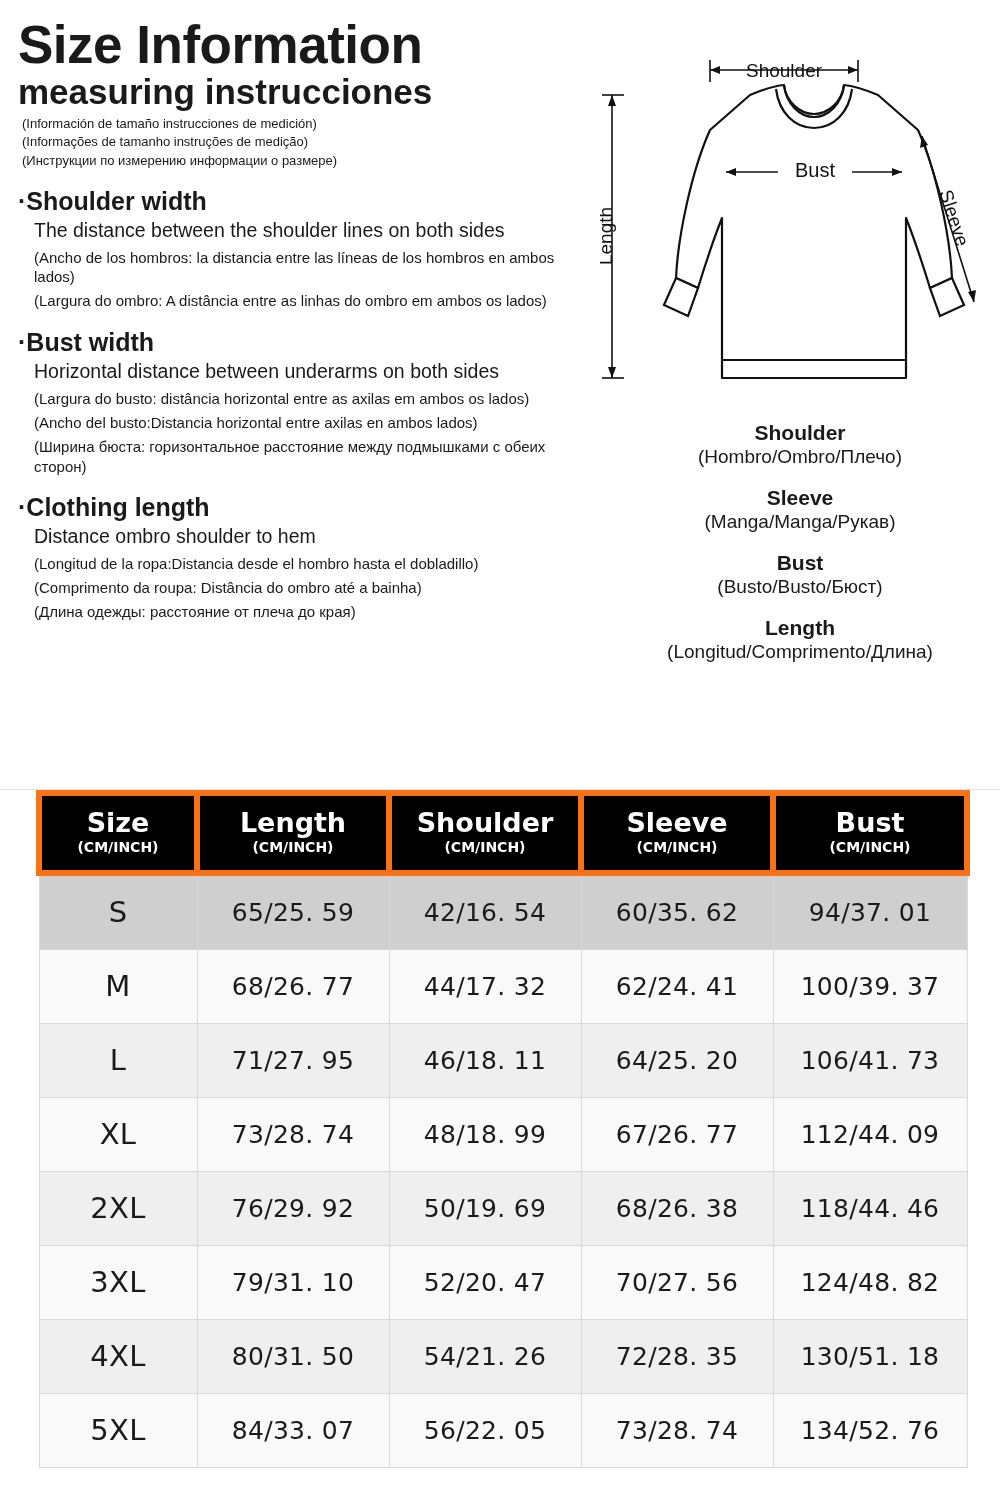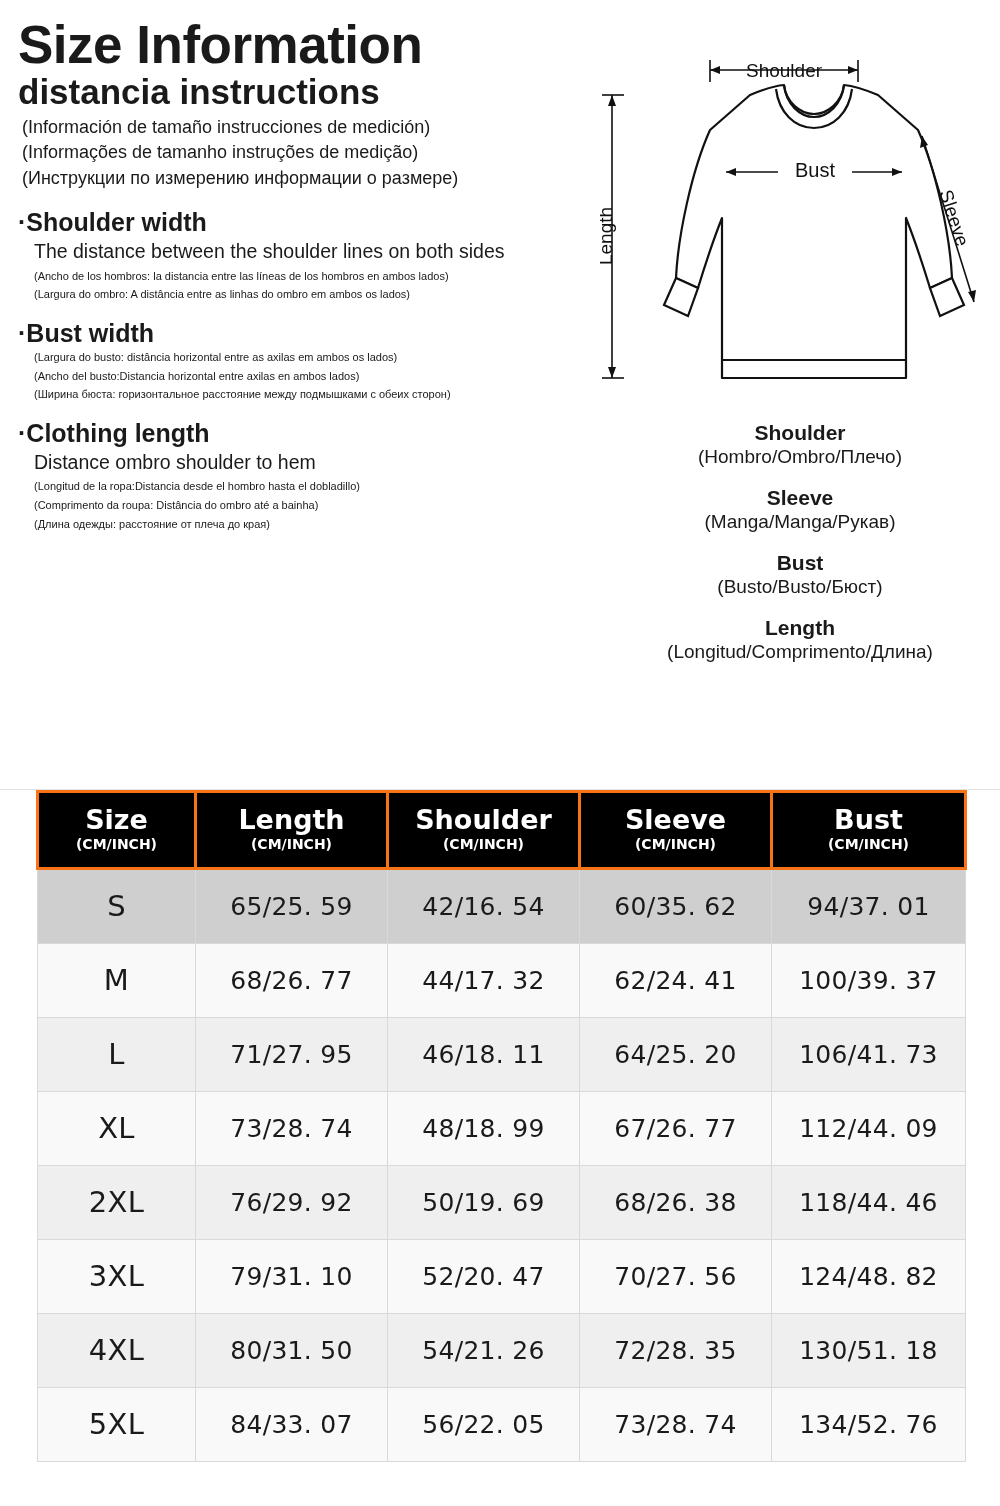--- a/index.html
+++ b/index.html
@@ -41,21 +41,21 @@
     letter-spacing: -0.5px;
     margin: 0 0 2px 0;
   }
   .title-sub {
     font-size: 35px;
     font-weight: bold;
     line-height: 1.05;
     margin: 0 0 4px 0;
   }
   .trans-line {
-    font-size: 18px;
+    font-size: 13px;
     line-height: 1.42;
     margin: 0 0 0 4px;
   }
 
   .section {
     margin-top: 16px;
   }
   .sec-head {
     font-size: 25px;
     font-weight: bold;
@@ -65,21 +65,21 @@
   .sec-head .bullet {
     font-size: 25px;
     font-weight: bold;
   }
   .sec-desc {
     font-size: 19.5px;
     line-height: 1.25;
     margin: 0 0 5px 16px;
   }
   .sec-trans {
-    font-size: 11px;
+    font-size: 15px;
     line-height: 1.33;
     margin: 0 17px 4px 16px;
   }
 
   
   .shirt-wrap {
     position: absolute;
     left: 0px;
     top: 20px;
     width: 400px;
@@ -127,21 +127,21 @@
   }
   table.size-table th,
   table.size-table td {
     border: 1px solid #d9d9d9;
     text-align: center;
     vertical-align: middle;
   }
   table.size-table thead th {
     background: #000000;
     color: #ffffff;
-    border: 3px solid #f97316;
+    border: 6px solid #f97316;
     padding: 12px 0 14px 0;
   }
   .th-main {
     font-size: 27px;
     font-weight: bold;
     line-height: 1.1;
     display: block;
     font-family: "DejaVu Sans", sans-serif;
   }
   .th-unit {
@@ -181,38 +181,39 @@
   }
 </style>
 </head>
 <body>
 
 <div class="top">
 
   <div class="left-col">
 
     <h1 class="title-main">Size Information</h1>
-    <h2 class="title-sub">distancia instructions</h2>
+    <h2 class="title-sub">measuring instrucciones</h2>
     <p class="trans-line">(Información de tamaño instrucciones de medición)</p>
     <p class="trans-line">(Informações de tamanho instruções de medição)</p>
     <p class="trans-line">(Инструкции по измерению информации о размере)</p>
 
     <div class="section">
       <div class="sec-head">
         <span class="bullet">·</span><span>Shoulder width</span>
       </div>
       <div class="sec-desc">The distance between the shoulder lines on both sides</div>
       <div class="sec-trans">(Ancho de los hombros: la distancia entre las líneas de los hombros en ambos lados)</div>
       <div class="sec-trans">(Largura do ombro: A distância entre as linhas do ombro em ambos os lados)</div>
     </div>
 
     <div class="section">
       <div class="sec-head">
         <span class="bullet">·</span><span>Bust width</span>
       </div>
+      <div class="sec-desc">Horizontal distance between underarms on both sides</div>
       <div class="sec-trans">(Largura do busto: distância horizontal entre as axilas em ambos os lados)</div>
       <div class="sec-trans">(Ancho del busto:Distancia horizontal entre axilas en ambos lados)</div>
       <div class="sec-trans">(Ширина бюста: горизонтальное расстояние между подмышками с обеих сторон)</div>
     </div>
 
     <div class="section">
       <div class="sec-head">
         <span class="bullet">·</span><span>Clothing length</span>
       </div>
       <div class="sec-desc">Distance ombro shoulder to hem</div>

